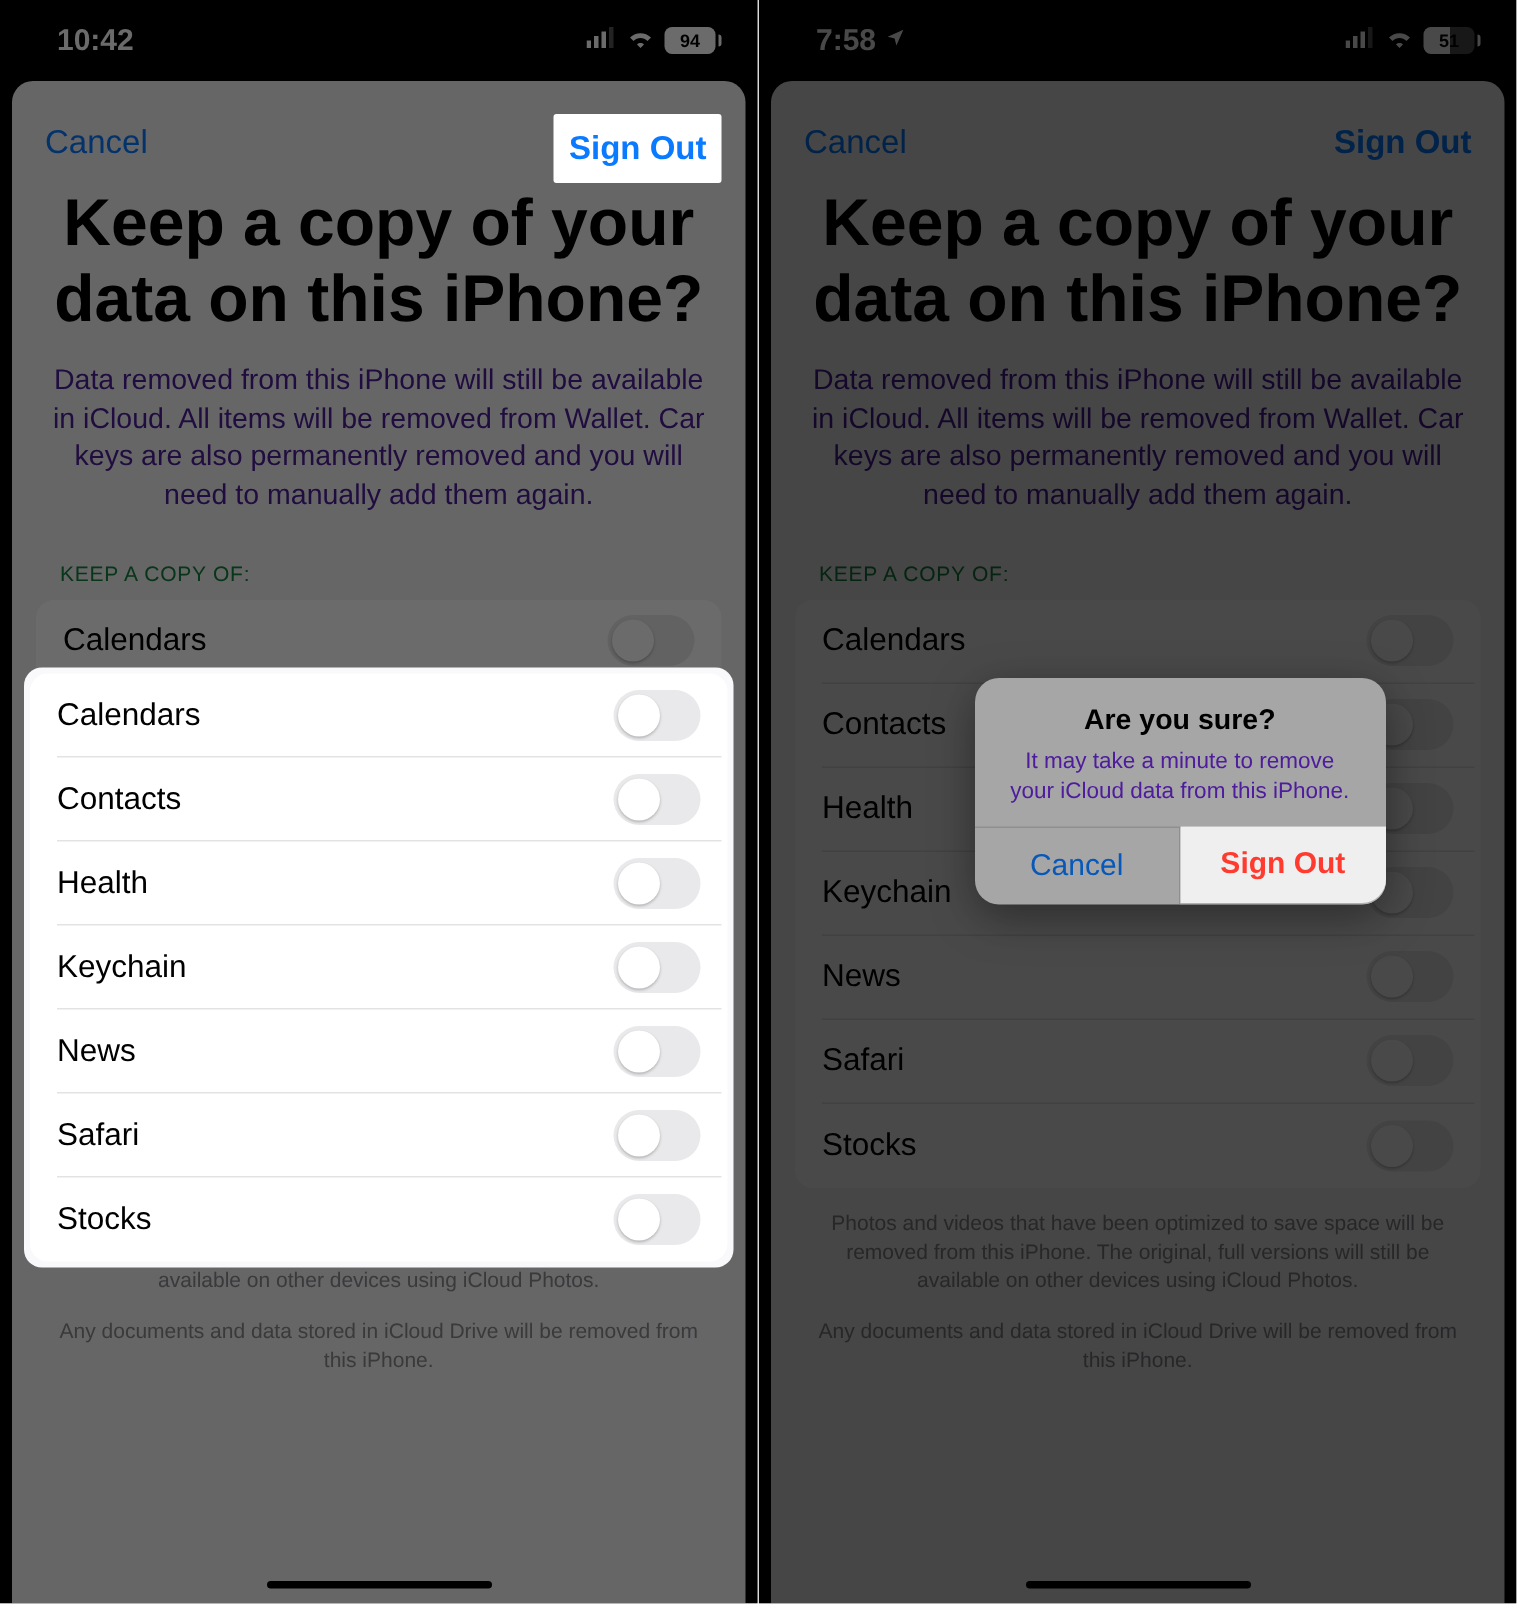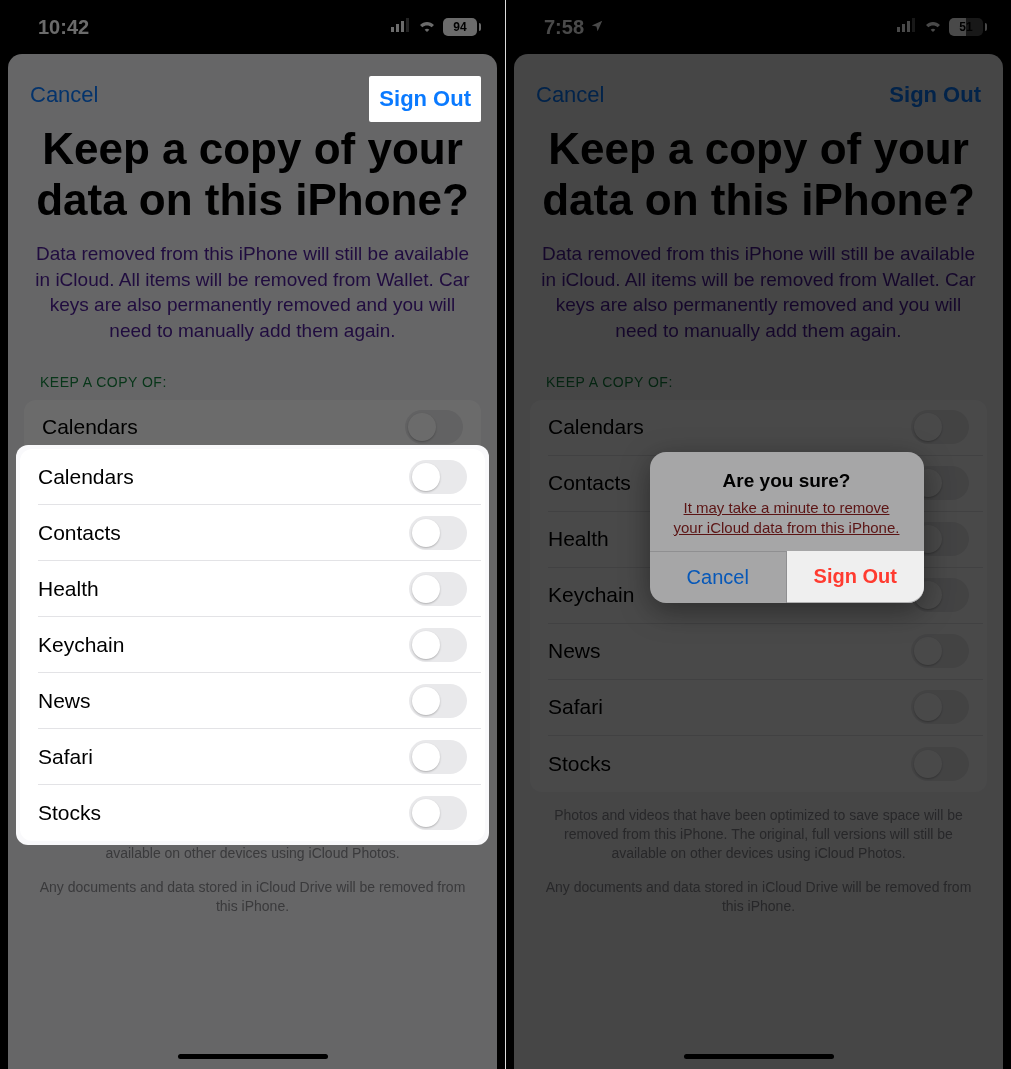--- a/index.html
+++ b/index.html
@@ -175,21 +175,21 @@
     left: 50%; top: 452px;
     transform: translateX(-50%);
     background: #e6e6e8;
     border-radius: 16px;
     overflow:hidden;
     box-shadow: 0 8px 30px rgba(0,0,0,0.4);
     margin-left: 28px;
   }
   .alert-top { padding: 18px 18px 14px; text-align:center; }
   .alert-title { font-size:19px; font-weight:700; color:#000; margin-bottom:6px;}
-  .alert-msg { font-size:15px; color:#7f1d1d; line-height:1.3;text-decoration:underline; }
+  .alert-msg { font-size:15px; color:#6d28d9; line-height:1.3; }
   .alert-btns { display:flex; border-top:1px solid #c7c7c9; }
   .alert-btn {
     flex:1;
     text-align:center;
     padding: 14px 0;
     font-size:20px;
   }
   .alert-btn.cancel { color:#0a7aff; font-weight:400; border-right:1px solid #c7c7c9;}
   .alert-btn.signout { color:#ff3b30; font-weight:600; background:#f4f4f6; }
 

